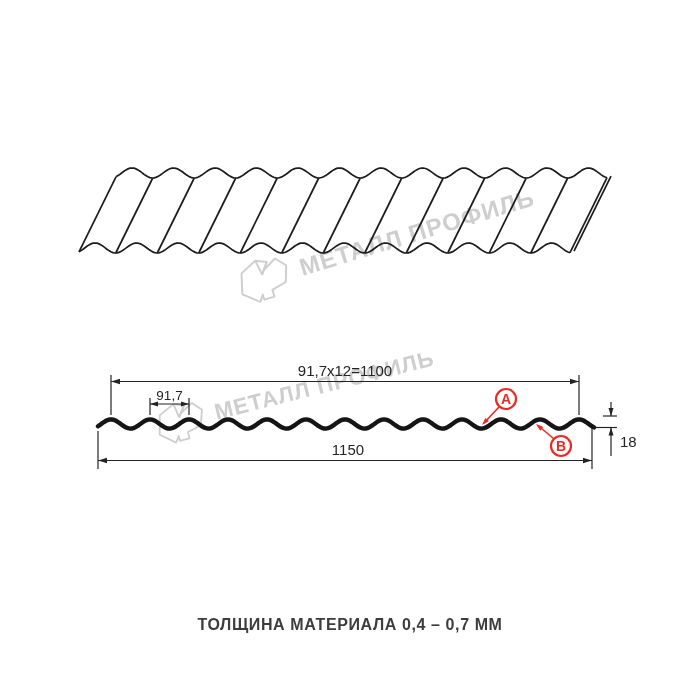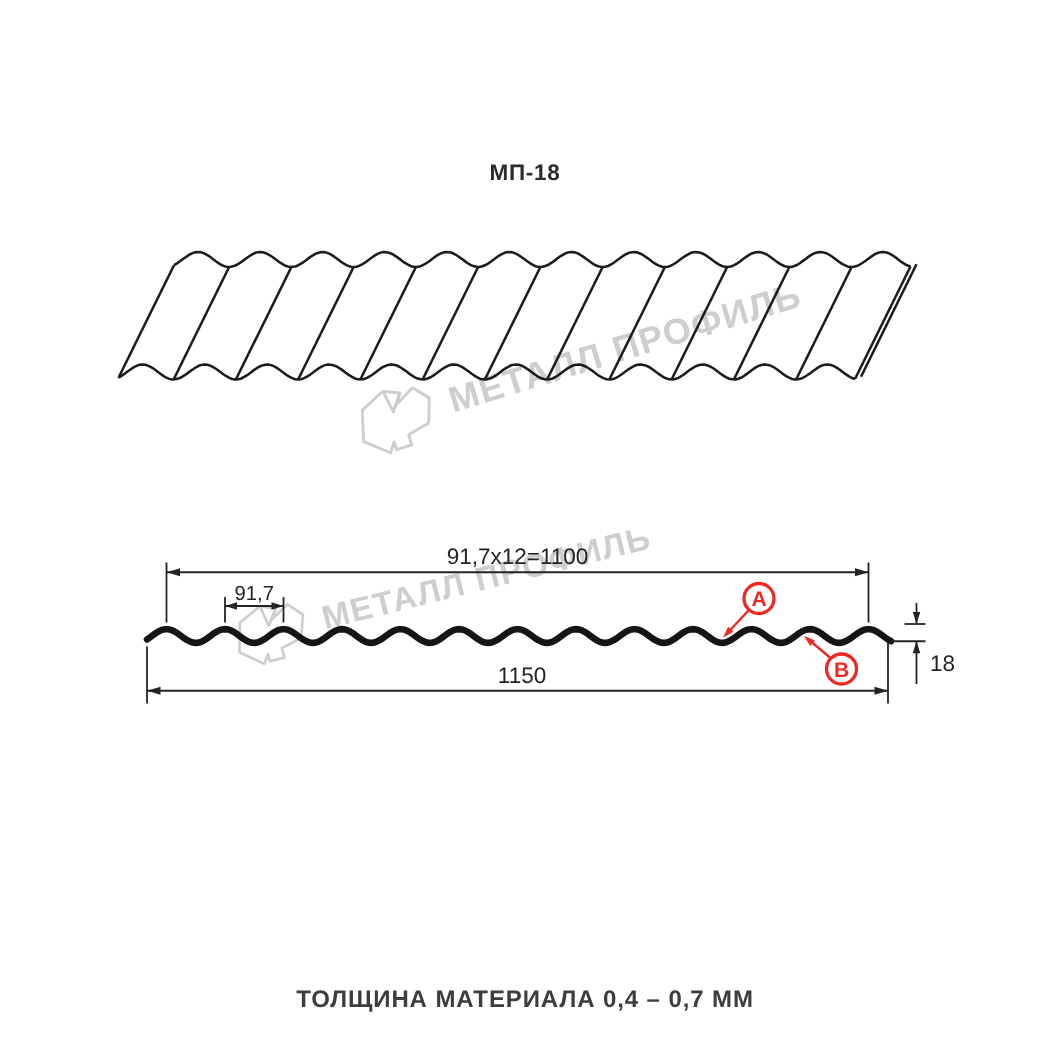--- a/index.html
+++ b/index.html
@@ -21,21 +21,21 @@
     letter-spacing:0.5px; color:var(--title-color);
   }
   .subtitle {
     position:absolute; top:107px; left:0; width:100%;
     text-align:center; font-size:15px; font-weight:700;
     letter-spacing:0.5px; color:#2b2b2b;
   }
   .footer-note {
     position:absolute; top:616px; left:0; width:100%;
     text-align:center; font-size:16px; font-weight:600;
-    letter-spacing:0.6px; color:var(--footer-color);margin-top:42px;
+    letter-spacing:0.6px; color:var(--footer-color);
   }
   .wm {
     position:absolute; display:flex; align-items:center; gap:9px;
     color:var(--watermark); font-weight:700; white-space:nowrap;
     pointer-events:none;
   }
   .wm .wm-text { font-size:24px; letter-spacing:1px; }
   .wm1 { left:236px; top:262px; height:52px; transform:rotate(-17deg); transform-origin:0 50%; }
   .wm2 { left:154px; top:404px; height:48px; transform:rotate(-14deg); transform-origin:0 50%; }
   .wm2 .wm-text { font-size:22px; }
@@ -131,15 +131,14 @@
       </g>
 
     <text class="dim" x="345" y="376" text-anchor="middle">91,7x12=1100</text>
     <text class="dim-small" x="169.5" y="400" text-anchor="middle">91,7</text>
     <text class="dim" x="348" y="455" text-anchor="middle">1150</text>
     <text class="dim" x="620" y="447" text-anchor="start">18</text>
     <text class="callout" x="506" y="404" text-anchor="middle">A</text>
     <text class="callout" x="561" y="451" text-anchor="middle">B</text>
   </svg>
 
-  <div class="subtitle">МП-18</div>
   <div class="footer-note">ТОЛЩИНА МАТЕРИАЛА 0,4 – 0,7 ММ</div>
 </div>
 
 </body></html>

